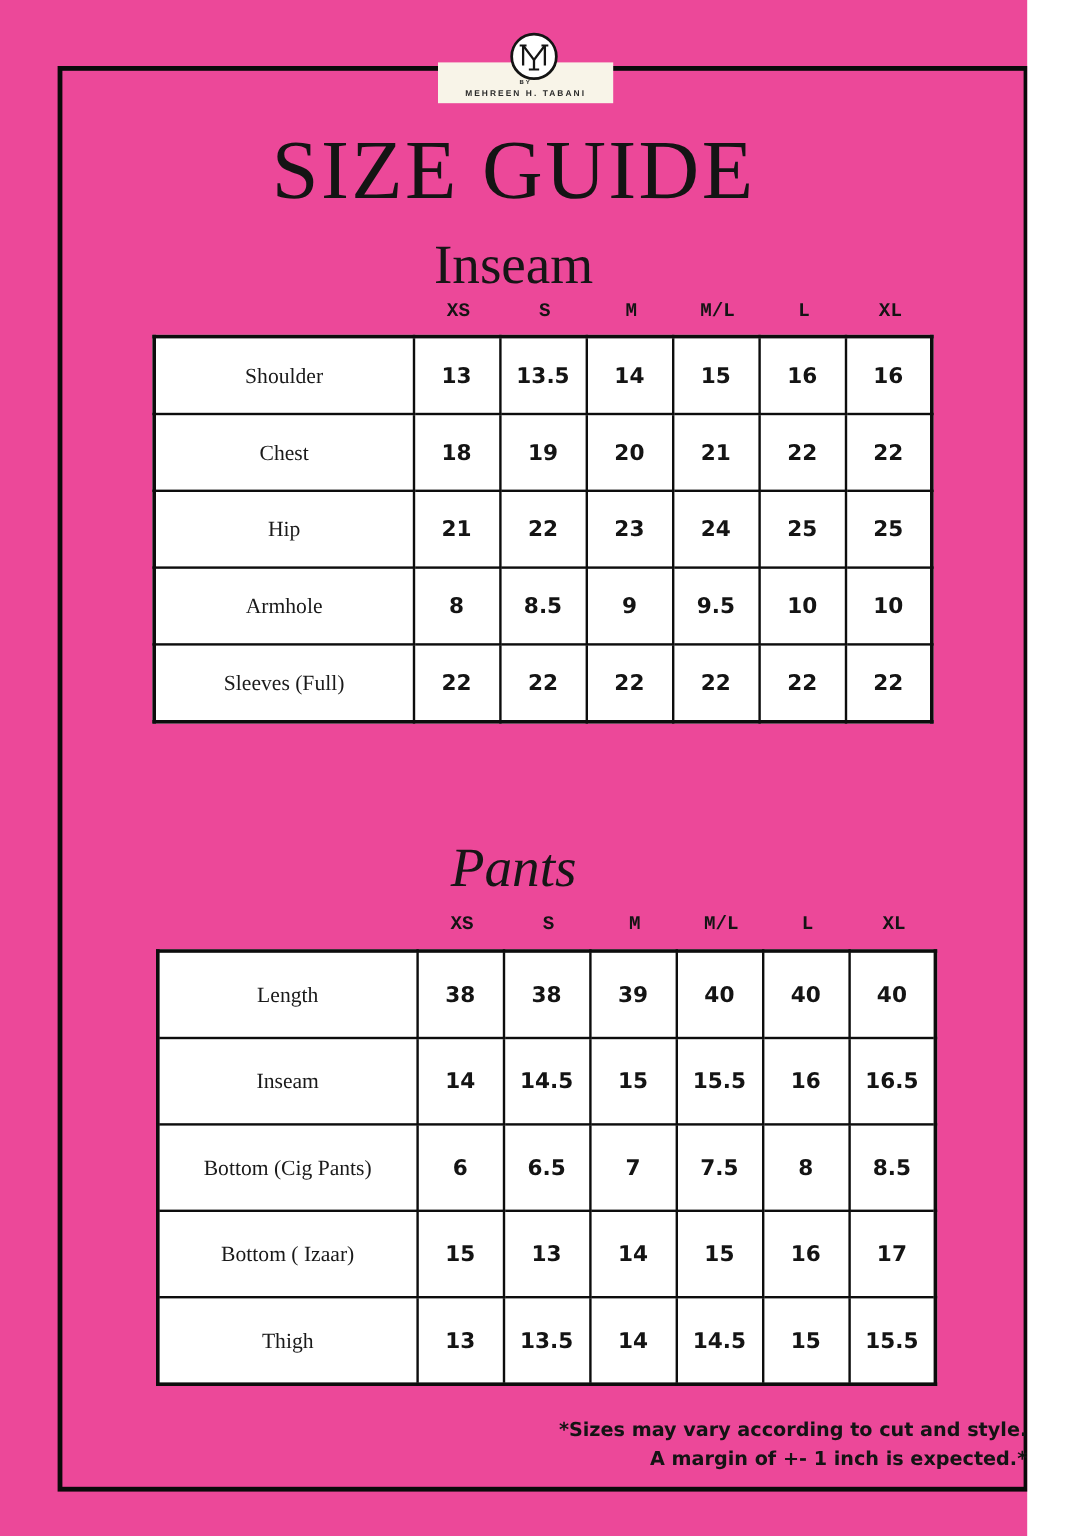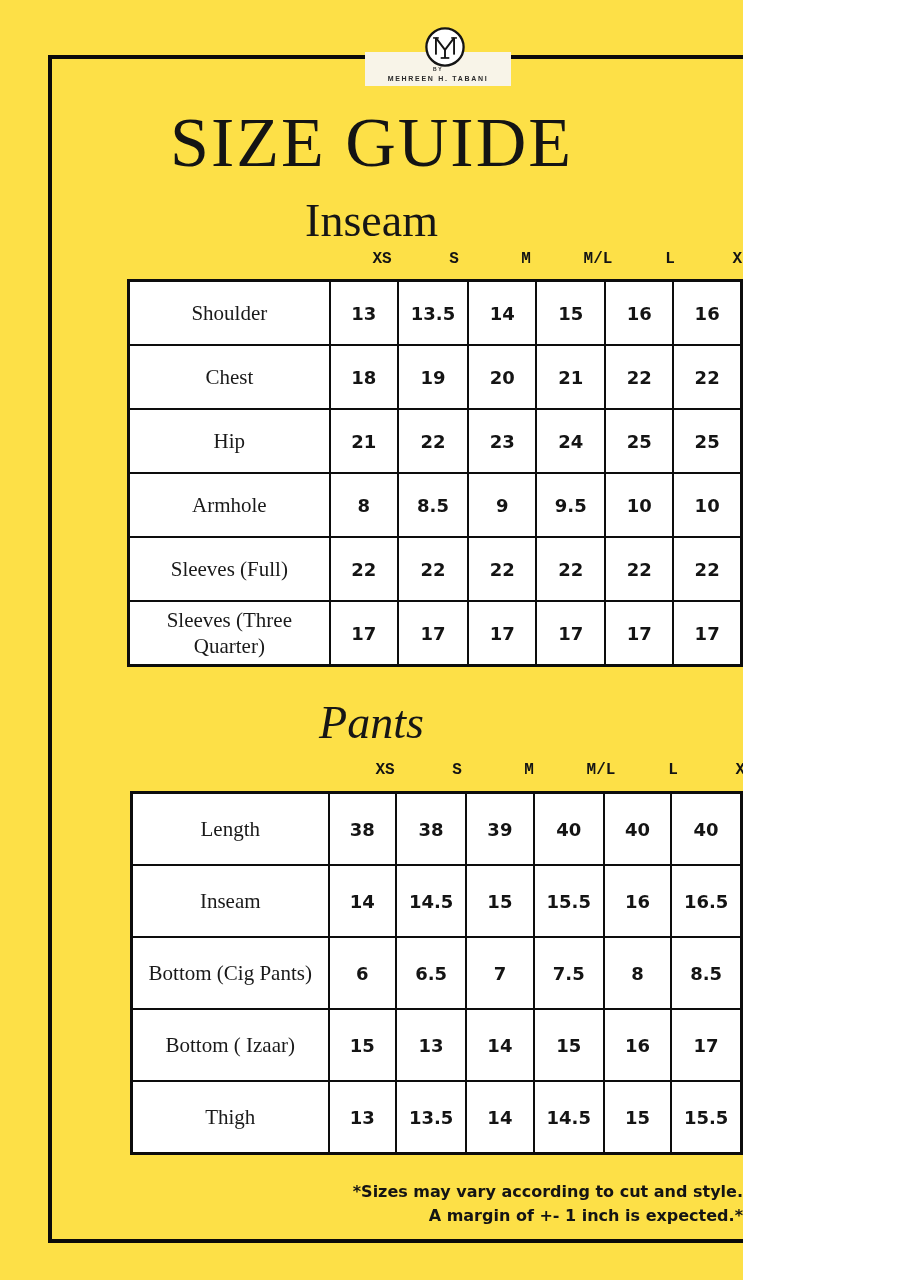--- a/index.html
+++ b/index.html
@@ -1,17 +1,17 @@
 <!DOCTYPE html>
 <html><head>
 <meta charset="utf-8">
 <style>
   html,body{margin:0;padding:0;background:#ffffff;}
   .page{
-    position:relative;width:743px;height:1280px;background:#fde047;
+    position:relative;width:856px;height:1280px;background:#ec4899;
     font-family:"Liberation Sans","DejaVu Sans",sans-serif;color:#111;
     overflow:hidden;
   }
   .frame{
     position:absolute;left:48px;top:55px;width:801px;height:1180px;
     border:4px solid #0a0a0a;
   }
   
   .logo-band{
     position:absolute;left:365px;top:52px;width:146px;height:34px;
@@ -59,21 +59,21 @@
   #shirt-table{top:279px;left:127px;}
   #pants-table{top:791px;left:130px;}
   .size-table td{
     border:2px solid #0d0d0d;text-align:center;vertical-align:middle;
     padding:2px 6px;
   }
   .size-table col.c-label{width:216px;}
   .size-table col.c-val{width:72px;}
   .label-cell{
     font-family:"Liberation Serif","DejaVu Serif",serif;
-    font-size:21px;color:#1a1a1a;line-height:1.25;
+    font-size:18px;color:#1a1a1a;line-height:1.25;
   }
   .value-cell{
     font-family:"DejaVu Sans","Liberation Sans",sans-serif;
     font-weight:bold;font-size:18px;color:#141414;
   }
   #shirt-table td{height:58px;}
   #pants-table td{height:66px;}
   
   .footnote{
     position:absolute;top:1180px;left:0;width:100%;text-align:right;
@@ -165,29 +165,20 @@
         </tr>
         <tr>
           <td class="label-cell">Sleeves (Full)</td>
           <td class="value-cell">22</td>
           <td class="value-cell">22</td>
           <td class="value-cell">22</td>
           <td class="value-cell">22</td>
           <td class="value-cell">22</td>
           <td class="value-cell">22</td>
         </tr>
-        <tr>
-          <td class="label-cell">Sleeves (Three Quarter)</td>
-          <td class="value-cell">17</td>
-          <td class="value-cell">17</td>
-          <td class="value-cell">17</td>
-          <td class="value-cell">17</td>
-          <td class="value-cell">17</td>
-          <td class="value-cell">17</td>
-        </tr>
       </tbody>
   </table>
 
   <div id="pants-heading" class="section-heading">Pants</div>
   <div id="pants-header-row" class="size-header-row">
       <div class="hdr-spacer"></div>
       <div class="hdr-cell">XS</div>
       <div class="hdr-cell">S</div>
       <div class="hdr-cell">M</div>
       <div class="hdr-cell">M/L</div>

